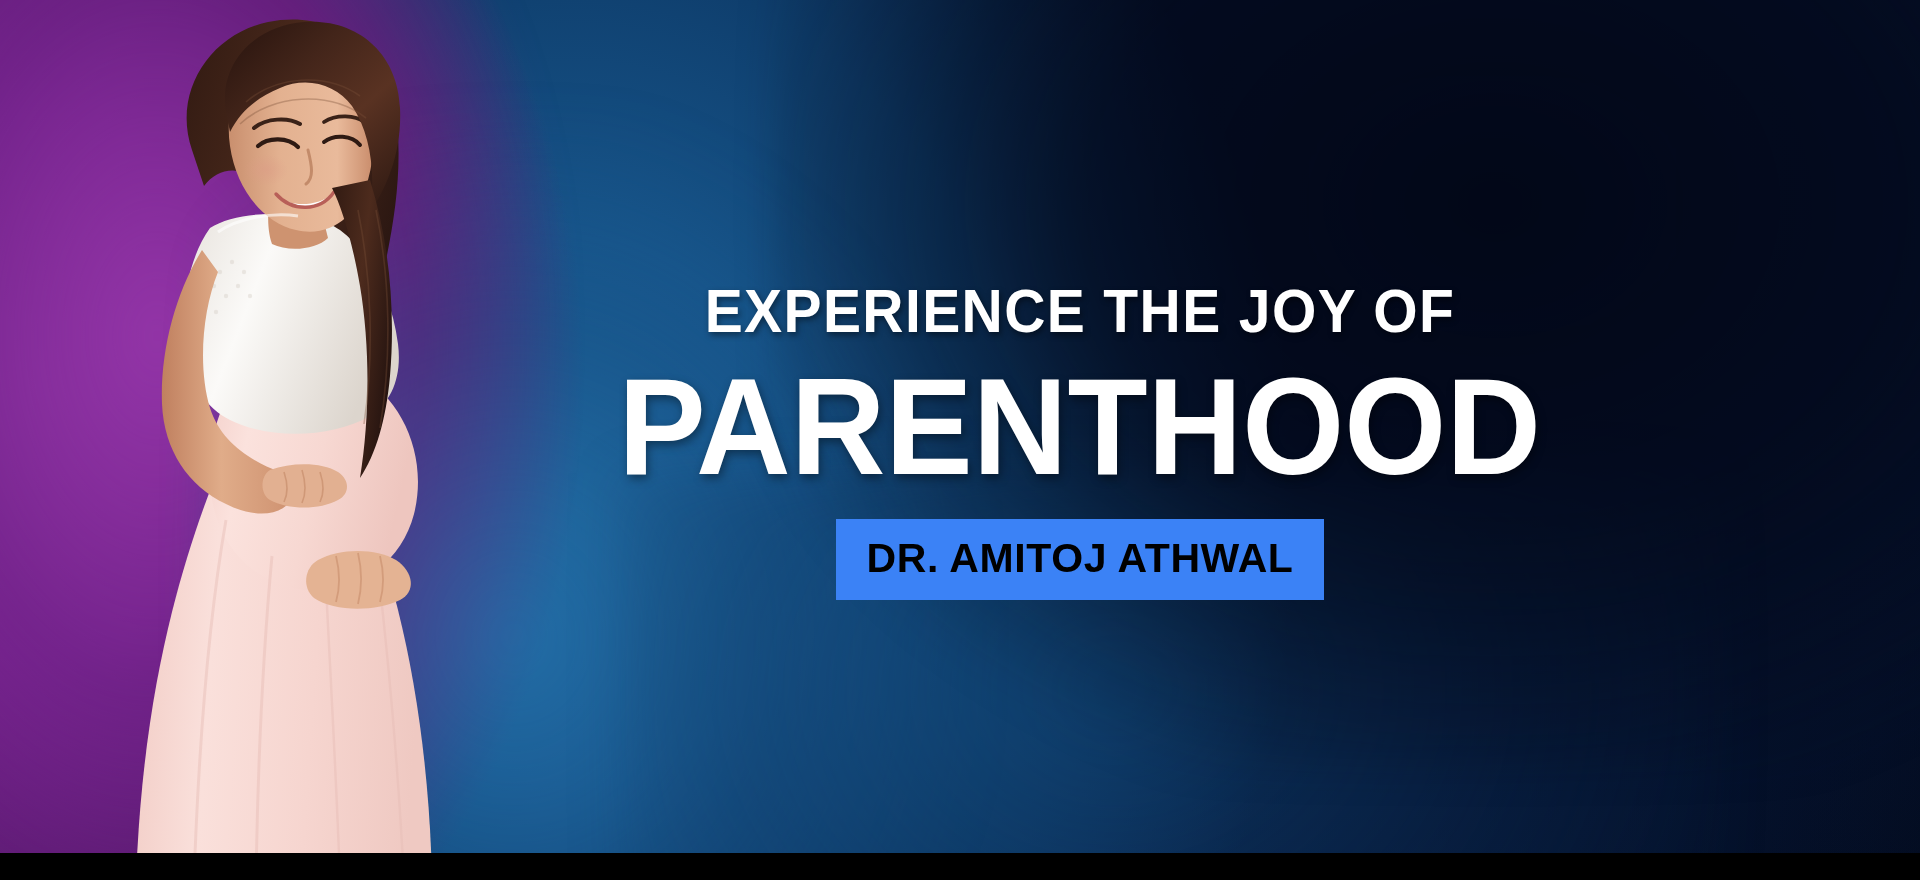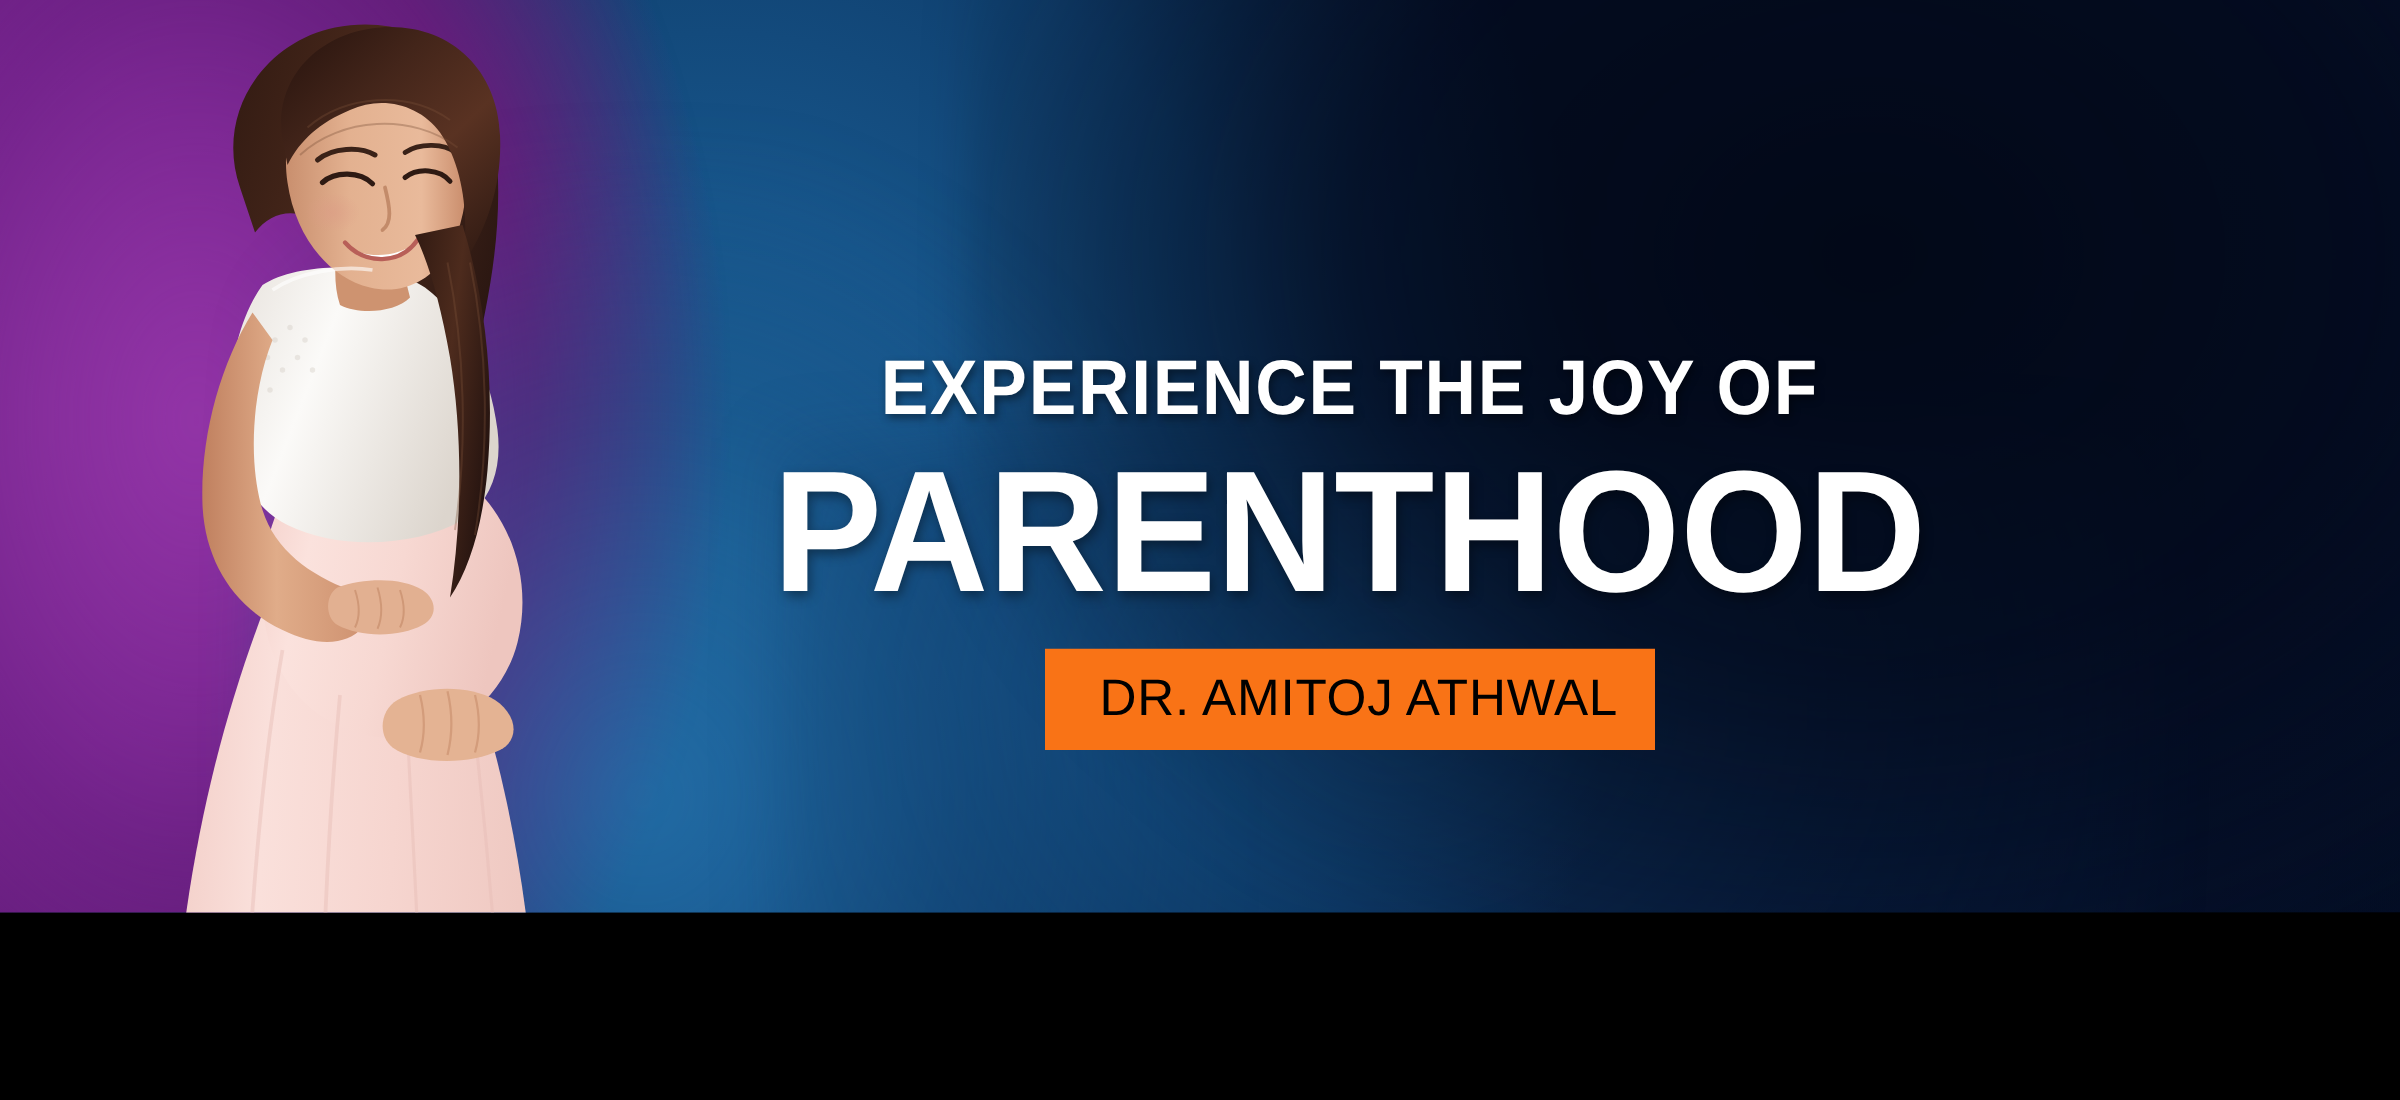--- a/index.html
+++ b/index.html
@@ -5,21 +5,21 @@
   * { margin:0; padding:0; box-sizing:border-box; }
   html, body {
     width:1920px; height:880px;
     background:#000;
     font-family:"Liberation Sans", sans-serif;
     overflow:hidden;
   }
 
   #banner {
     position:relative;
-    width:1920px; height:730px;
+    width:1920px; height:853px;
     overflow:hidden;
   }
 
   
   .bg-base {
     position:absolute; inset:0;
     background:
       radial-gradient(ellipse 700px 900px at 2% 45%,  #8b2fa0 0%, #7a2391 30%, #5d1b73 55%, rgba(60,20,80,0) 78%),
       radial-gradient(ellipse 900px 1100px at 30% 60%, #1d6296 0%, #17558a 25%, #0f3f6e 50%, rgba(12,45,85,0) 80%),
       radial-gradient(ellipse 1200px 1000px at 78% 18%, #071430 0%, #05102a 45%, rgba(4,12,34,0) 85%),
@@ -99,28 +99,28 @@
     font-size:37px;
     line-height:1.2;
     letter-spacing:.2px;
     color:#ffffff;
     margin-top:72px;
     white-space:nowrap;
   }
 
   .name-badge {
     margin-top:22px;
-    background:#f97316;
+    background:#3b82f6;
     color:#000000;
     font-family:"Liberation Sans","DejaVu Sans", sans-serif;
-    font-weight:400;
+    font-weight:700;
     font-size:41px;
     line-height:1;
     letter-spacing:.6px;
-    padding:19px 30px 21px 44px;
+    padding:19px 30px 21px 30px;
     white-space:nowrap;
     display:inline-block;
   }
 </style>
 </head>
 <body>
 
 <div id="banner">
 
   <div class="bg-base"></div>

